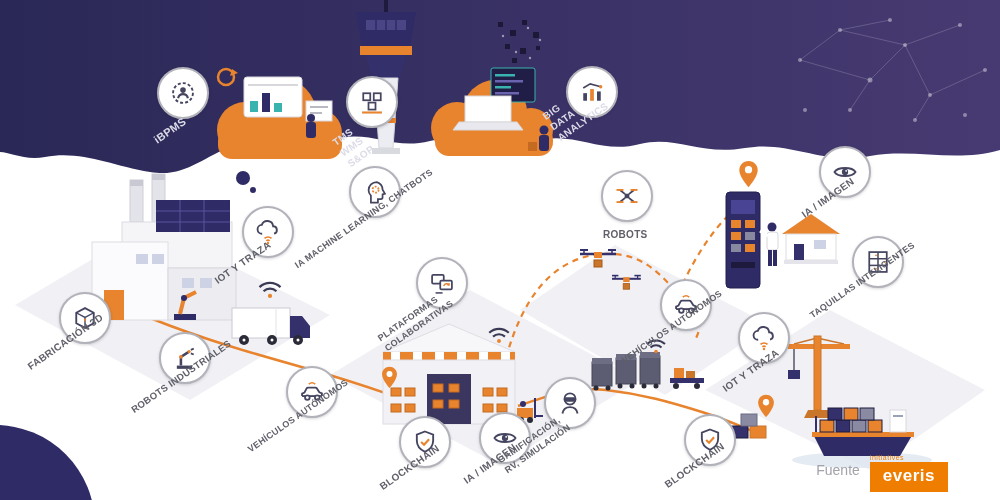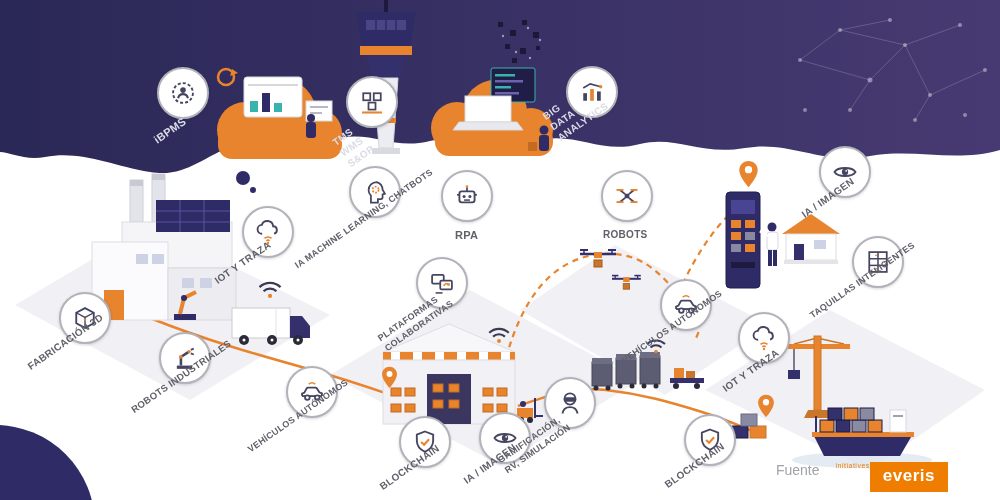--- a/index.html
+++ b/index.html
@@ -8,23 +8,23 @@
   svg.scene{position:absolute;left:0;top:0;width:1000px;height:500px;z-index:1;}
   .node{position:absolute;width:52px;height:52px;z-index:5;}
   .circle{width:52px;height:52px;border-radius:50%;background:#fff;border:2px solid #b2b2ba;
           box-sizing:border-box;display:flex;align-items:center;justify-content:center;
           box-shadow:0 1px 3px rgba(40,40,60,.20);}
   .nicon{width:28px;height:28px;display:block;}
   .lbl{position:absolute;white-space:pre;font-size:10px;font-weight:bold;color:#60606a;
        letter-spacing:.3px;line-height:1.3;transform:rotate(-35deg);transform-origin:0 0;}
   .lbl.hz{transform:none;}
   .lbl.light{color:#dcdce8;}
-  .footer{position:absolute;right:52px;bottom:8px;display:flex;align-items:flex-start;gap:16px;z-index:6;}
+  .footer{position:absolute;right:52px;bottom:8px;display:flex;align-items:center;gap:10px;z-index:6;}
   .fuente{color:#a2a2aa;font-size:14px;padding-bottom:7px;}
-  .brandcol{display:flex;flex-direction:row;align-items:flex-start;}
+  .brandcol{display:flex;flex-direction:column;align-items:flex-start;}
   .brand-small{color:#ef7d00;font-size:7px;letter-spacing:.5px;margin-bottom:1px;}
   .brand-box{background:#ef7d00;color:#fff;font-size:17px;font-weight:bold;
              padding:4px 13px 6px;letter-spacing:.5px;}
 </style>
 </head>
 <body>
 
 <svg width="0" height="0" style="position:absolute" aria-hidden="true">
 <defs>
   <symbol id="i-gear-person" viewBox="0 0 24 24">
@@ -491,28 +491,20 @@
 
   <div class="node" style="left:349px;top:166px">
     <div class="circle">
       <svg class="nicon">
           <use href="#i-head-gear"></use>
         </svg>
     </div>
     <div class="lbl" style="left:-56px;top:96px;font-size:9px">IA MACHINE LEARNING, CHATBOTS</div>
   </div>
 
-  <div class="node" style="left:441px;top:170px">
-    <div class="circle">
-      <svg class="nicon">
-          <use href="#i-robot"></use>
-        </svg>
-    </div>
-    <div class="lbl hz" style="left:14px;top:58px;font-size:11px">RPA</div>
-  </div>
 
   <div class="node" style="left:242px;top:206px">
     <div class="circle">
       <svg class="nicon">
           <use href="#i-cloud-signal"></use>
         </svg>
     </div>
     <div class="lbl" style="left:-30px;top:70px">IOT Y TRAZA</div>
   </div>
 

